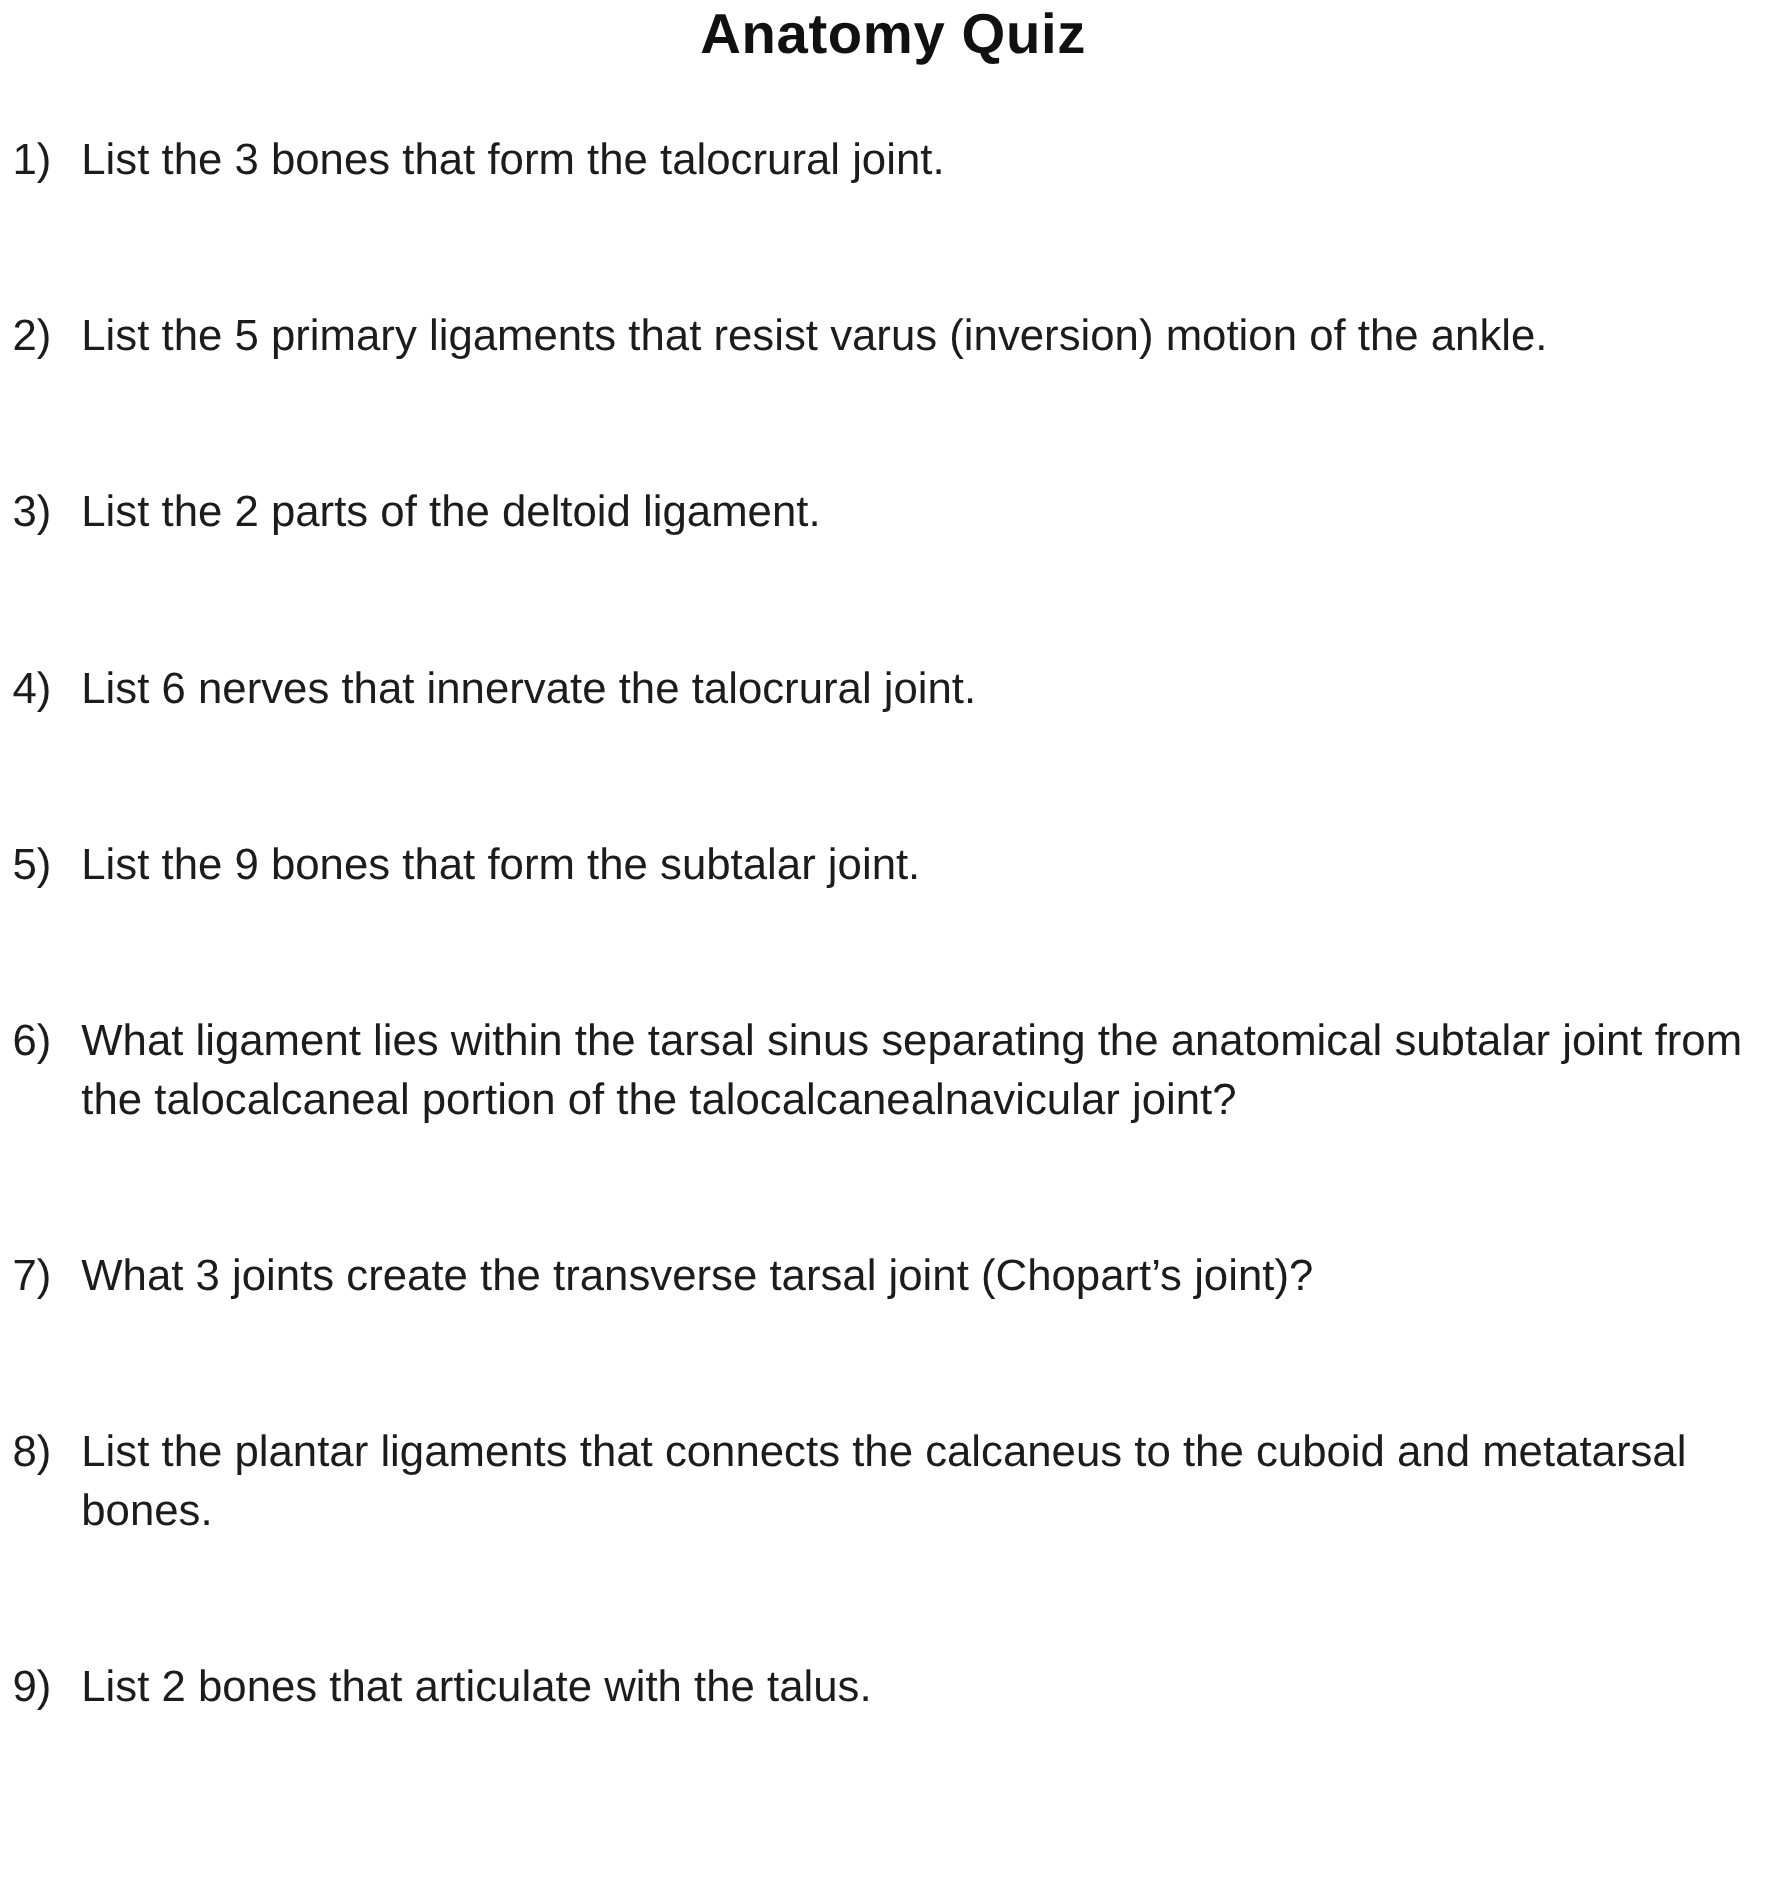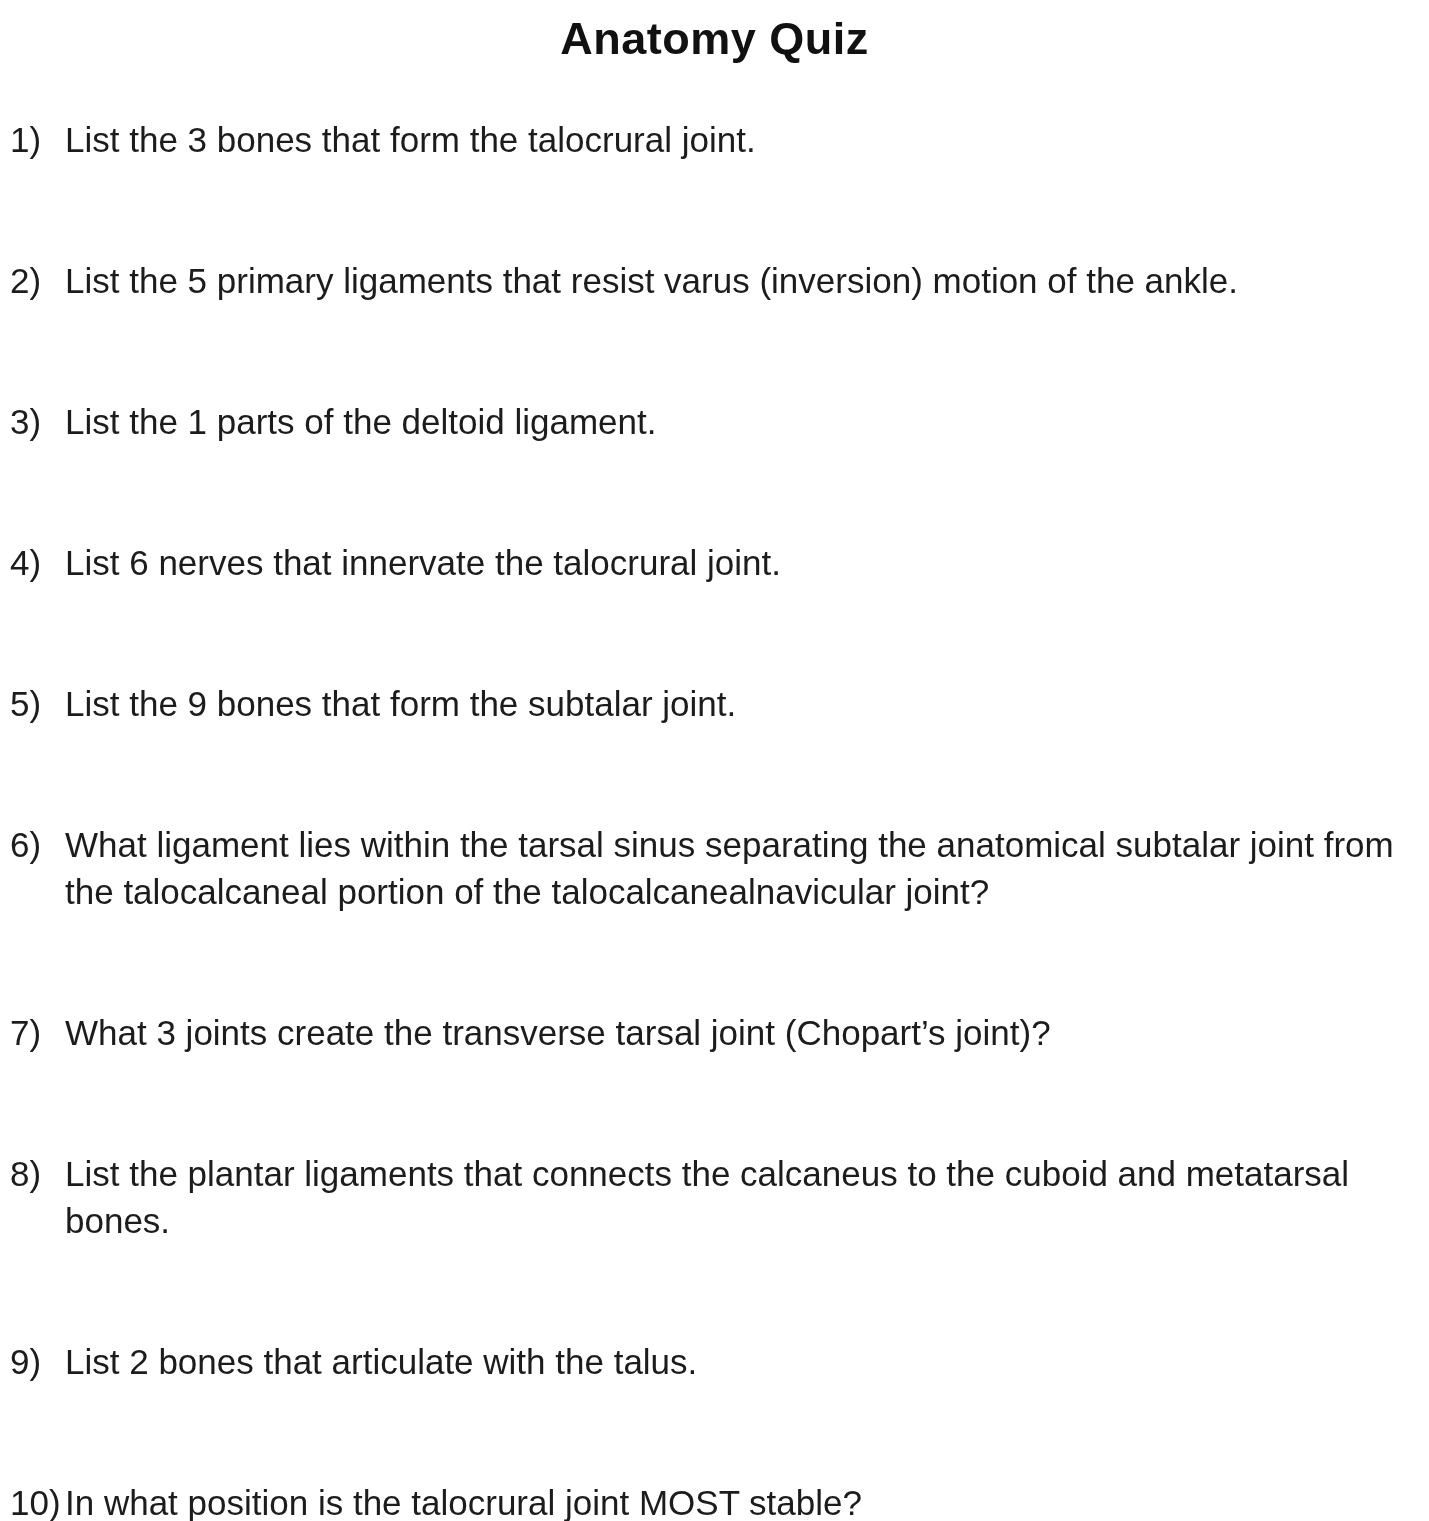--- a/index.html
+++ b/index.html
@@ -16,21 +16,21 @@
     -webkit-font-smoothing: antialiased;
   }
   .page {
     width: 1429px;
     height: 1521px;
     background: #ffffff;
     box-sizing: border-box;
   }
   .title {
     margin: 0;
-    padding-top: 14px;
+    padding-top: 2px;
     text-align: center;
     font-size: 45px;
     line-height: 50px;
     font-weight: 700;
     letter-spacing: 0.5px;
     color: #111111;
     margin-bottom: 52px;
   }
   ol.questions {
     list-style: none;
@@ -72,21 +72,21 @@
       <span class="qtext">List the 3 bones that form the talocrural joint.</span>
     </li>
 
     <li class="q">
       <span class="num">2)</span>
       <span class="qtext">List the 5 primary ligaments that resist varus (inversion) motion of the ankle.</span>
     </li>
 
     <li class="q">
       <span class="num">3)</span>
-      <span class="qtext">List the 1 parts of the deltoid ligament.</span>
+      <span class="qtext">List the 2 parts of the deltoid ligament.</span>
     </li>
 
     <li class="q">
       <span class="num">4)</span>
       <span class="qtext">List 6 nerves that innervate the talocrural joint.</span>
     </li>
 
     <li class="q">
       <span class="num">5)</span>
       <span class="qtext">List the 9 bones that form the subtalar joint.</span>
@@ -105,20 +105,16 @@
     <li class="q">
       <span class="num">8)</span>
       <span class="qtext">List the plantar ligaments that connects the calcaneus to the cuboid and metatarsal bones.</span>
     </li>
 
     <li class="q">
       <span class="num">9)</span>
       <span class="qtext">List 2 bones that articulate with the talus.</span>
     </li>
 
-    <li class="q">
-      <span class="num">10)</span>
-      <span class="qtext">In what position is the talocrural joint MOST stable?</span>
-    </li>
 
   </ol>
 
 </main>
 
 </body></html>

